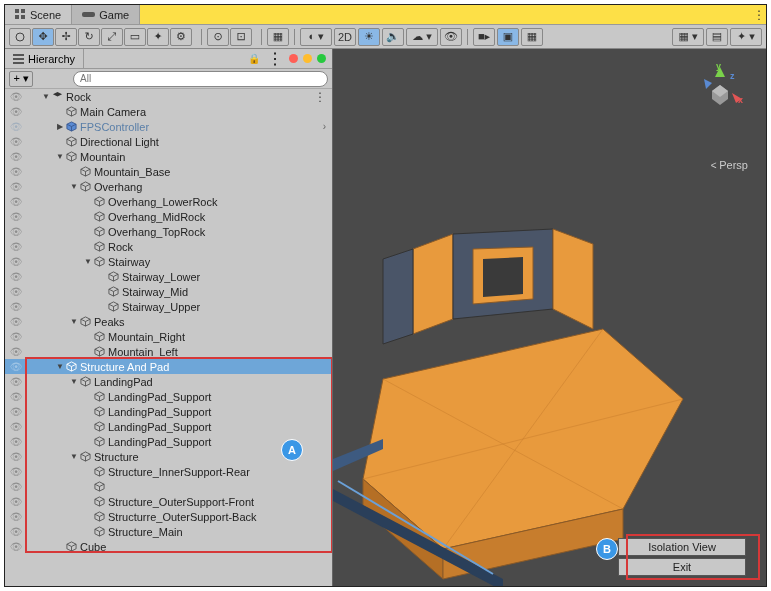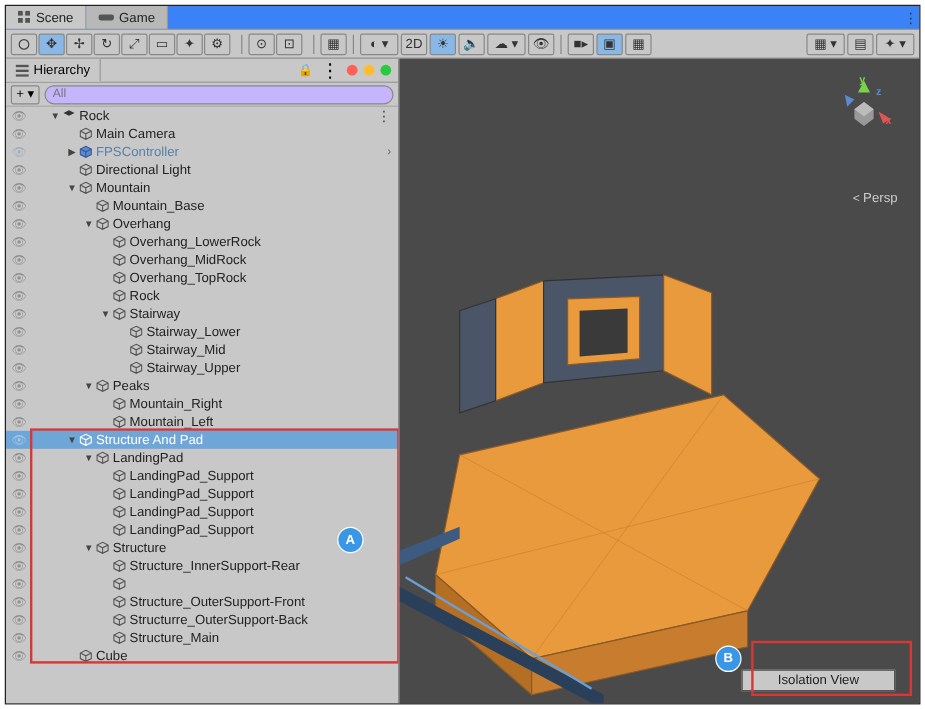--- a/index.html
+++ b/index.html
@@ -1,20 +1,20 @@
 <!DOCTYPE html>
 <html><head>
 <meta charset="utf-8">
 <style>
   * { margin: 0; padding: 0; box-sizing: border-box; font-family: -apple-system, BlinkMacSystemFont, "Segoe UI", Arial, sans-serif; }
   body { width: 771px; height: 591px; background: #fff; position: relative; overflow: hidden; }
   .frame { position: absolute; top: 4px; left: 4px; right: 4px; bottom: 4px; border: 1px solid #222; background: #c8c8c8; }
   
   
-  .top-tabs { height: 20px; background: #3b82f6; display: flex; align-items: stretch; border-bottom: 1px solid #999; }
+  .top-tabs { height: 20px; background: #fde047; display: flex; align-items: stretch; border-bottom: 1px solid #999; }
   .tab { padding: 2px 10px; font-size: 11px; color: #222; display: flex; align-items: center; gap: 4px; border-right: 1px solid #999; background: #b8b8b8; }
   .tab.active { background: #c8c8c8; }
   .tab-spacer { flex: 1; }
   .dots-btn { width: 14px; display: flex; align-items: center; justify-content:center; font-size:12px; color:#333;}
   
   
   .toolbar { height: 24px; background: #c8c8c8; display: flex; align-items: center; padding: 0 4px; gap: 2px; border-bottom: 1px solid #888; font-size:11px;}
   .tool-group { display: flex; gap: 1px; margin-right: 4px; }
   .tool-btn { width: 22px; height: 18px; background: #c8c8c8; border: 1px solid #888; border-radius: 2px; display: inline-flex; align-items: center; justify-content: center; font-size: 11px; color: #333; }
   .tool-btn.active { background: #8ab8e6; }
@@ -29,21 +29,21 @@
   .hier-header { height: 20px; display: flex; align-items: stretch; border-bottom: 1px solid #999; }
   .hier-tab { padding: 2px 8px; font-size: 11px; display: flex; align-items: center; gap:4px; background: #c8c8c8; border-right: 1px solid #999; }
   .hier-head-spacer { flex: 1; display:flex; align-items:center; justify-content:flex-end; gap:6px; padding-right:6px;}
   .window-dots { display: flex; gap: 5px; align-items:center;}
   .wdot { width: 9px; height: 9px; border-radius: 50%; }
   .wr { background: #ff5f56; } .wy { background: #ffbd2e; } .wg { background: #27c93f; }
   .lock-ic { font-size:10px; color:#555;}
   
   .search-row { height: 20px; display: flex; align-items: center; padding: 2px 4px; gap: 4px; border-bottom: 1px solid #aaa;}
   .plus-btn { width: 24px; height: 16px; background: #c8c8c8; border: 1px solid #888; border-radius: 2px; font-size: 11px; display:flex; align-items:center; justify-content:center;}
-  .search-inp { flex: 1; height: 16px; border: 1px solid #888; border-radius: 8px; padding: 0 16px 0 6px; font-size: 10px; background: #c4b5fd; color:#555;}
+  .search-inp { flex: 1; height: 16px; border: 1px solid #888; border-radius: 8px; padding: 0 16px 0 6px; font-size: 10px; background: #ffffff; color:#555;margin-left:36px;}
   
   .tree { flex: 1; overflow: hidden; font-size: 11px; color: #222; position: relative;}
   .tree-row { height: 15px; display: flex; align-items: center; white-space: nowrap; padding-left:4px;}
   .tree-row .vis { width:14px; height:14px; margin-right:2px; opacity:0.35; display:flex; align-items:center; justify-content:center; font-size:10px;}
   .tree-row .indent { display:inline-block; }
   .tree-row .arrow { width: 10px; font-size: 8px; color: #444; display:inline-flex; justify-content:center;}
   .tree-row .cube { width: 13px; height: 13px; display: inline-flex; align-items: center; justify-content: center; margin-right: 2px;}
   .tree-row.sel { background: #6ea6d8; color: #fff; }
   .tree-row.sel .cube svg path { stroke:#fff; }
   .tree-row.prefab { color: #5a7fa8; }
@@ -549,19 +549,20 @@
         <polygon points="230,50 270,65 270,150 230,130" fill="#e89a3d" stroke="#8a5a28"></polygon>
         <polygon points="60,80 90,70 90,155 60,165" fill="#4a5568" stroke="#333"></polygon>
 
         <polygon points="10,280 60,260 60,270 10,292" fill="#3d5a80"></polygon>
         <polygon points="10,310 180,400 180,412 10,322" fill="#2a3f5a"></polygon>
         <line x1="15" y1="302" x2="170" y2="395" stroke="#6aa0d8" stroke-width="2"></line>
       </svg>
 
       <div class="iso-box">
         <div class="iso-btn">Isolation View</div>
+        <div class="iso-btn">Exit</div>
       </div>
       <div class="anno anno-b">
         <div class="badge badge-b">B</div>
       </div>
     </div>
   </div>
 </div>
 
 </body></html>

